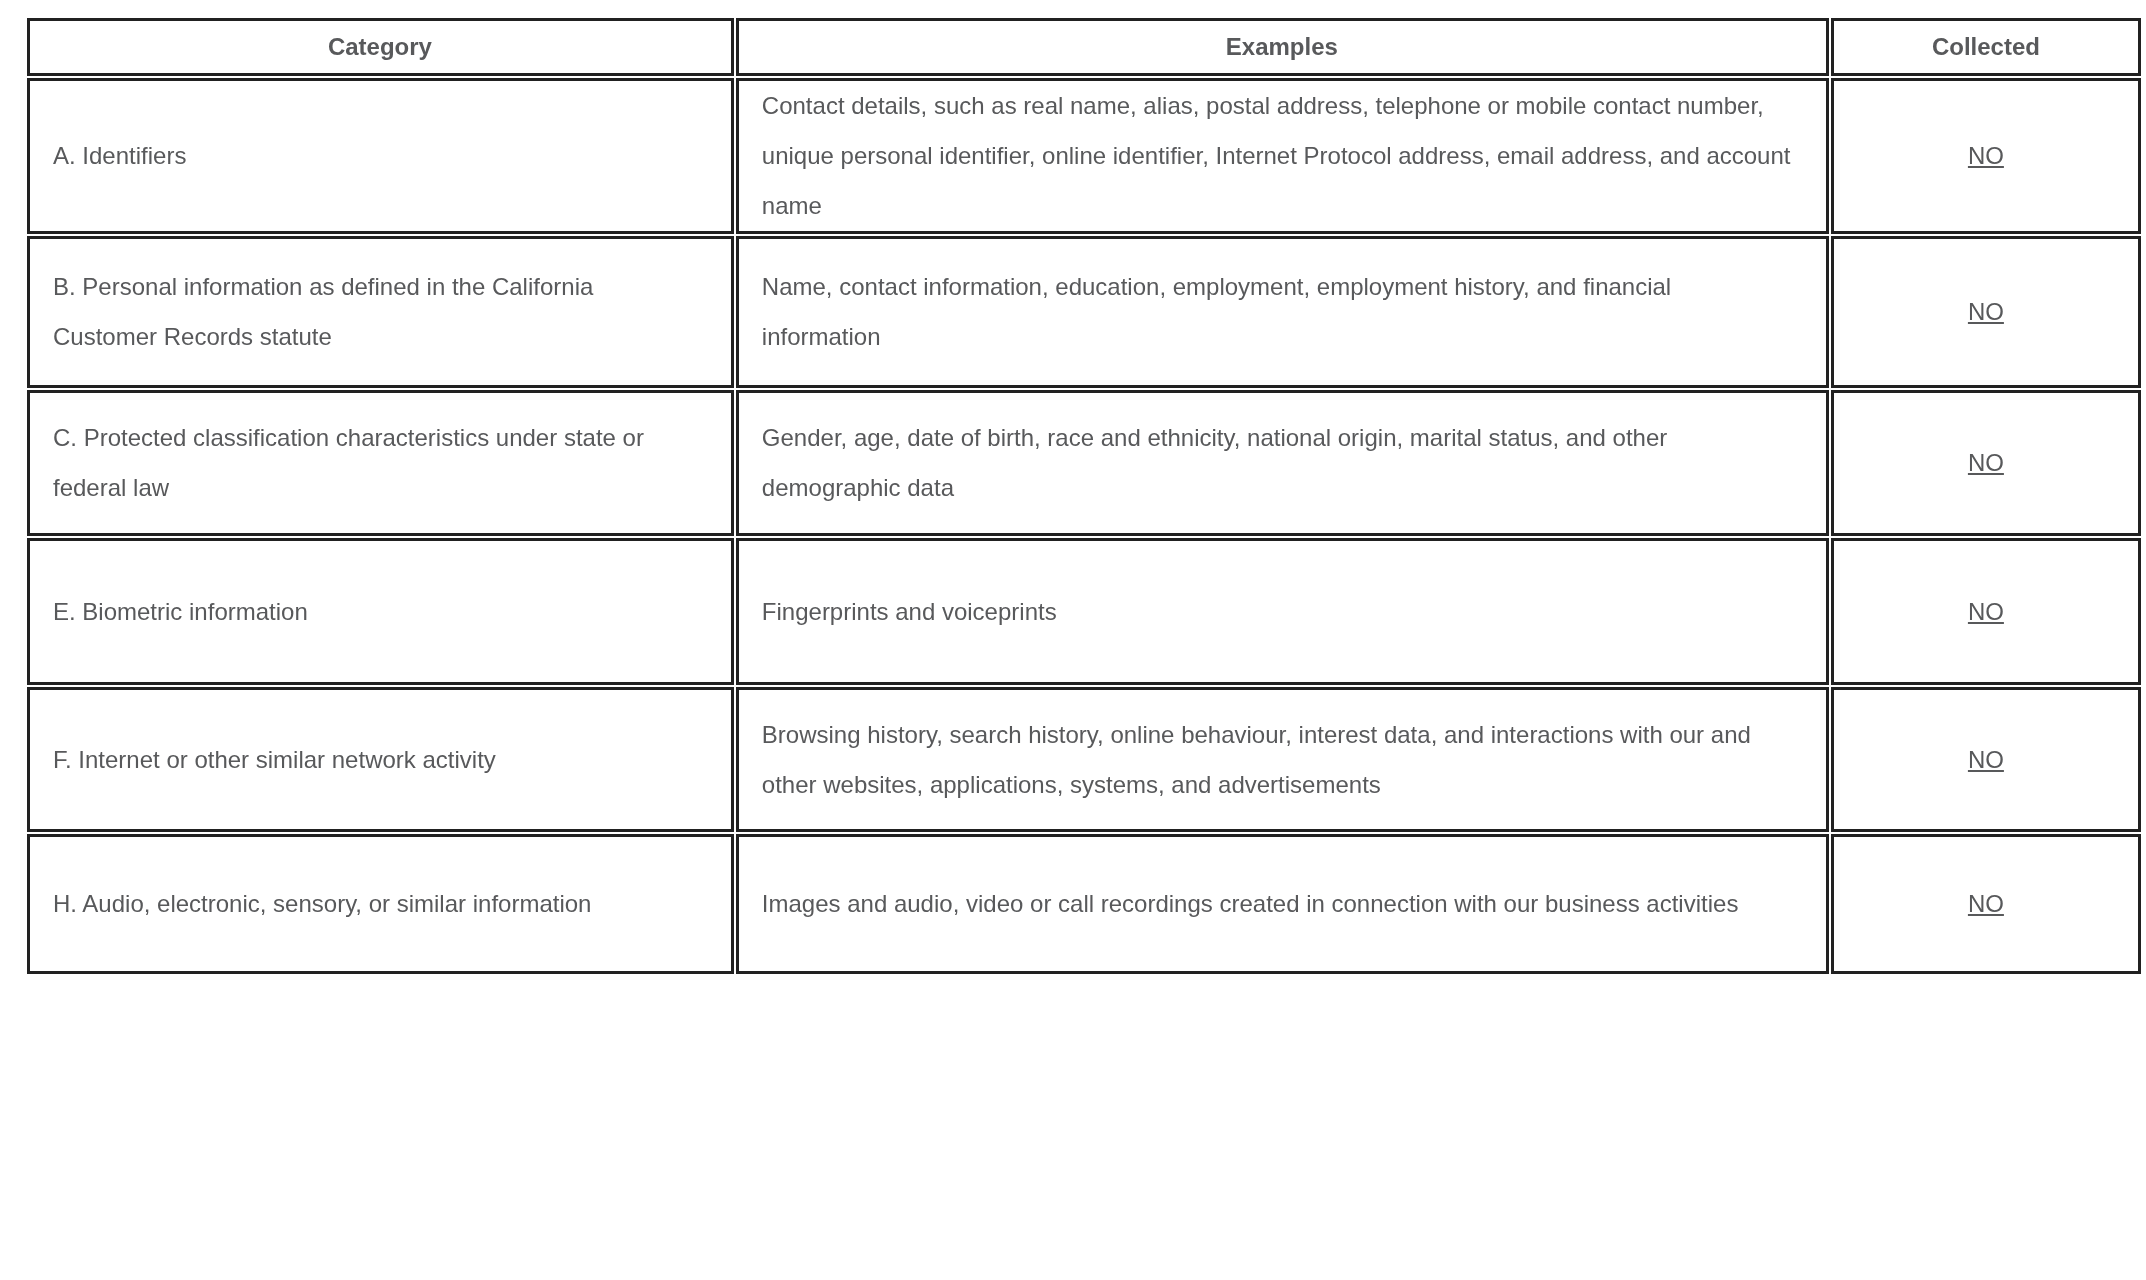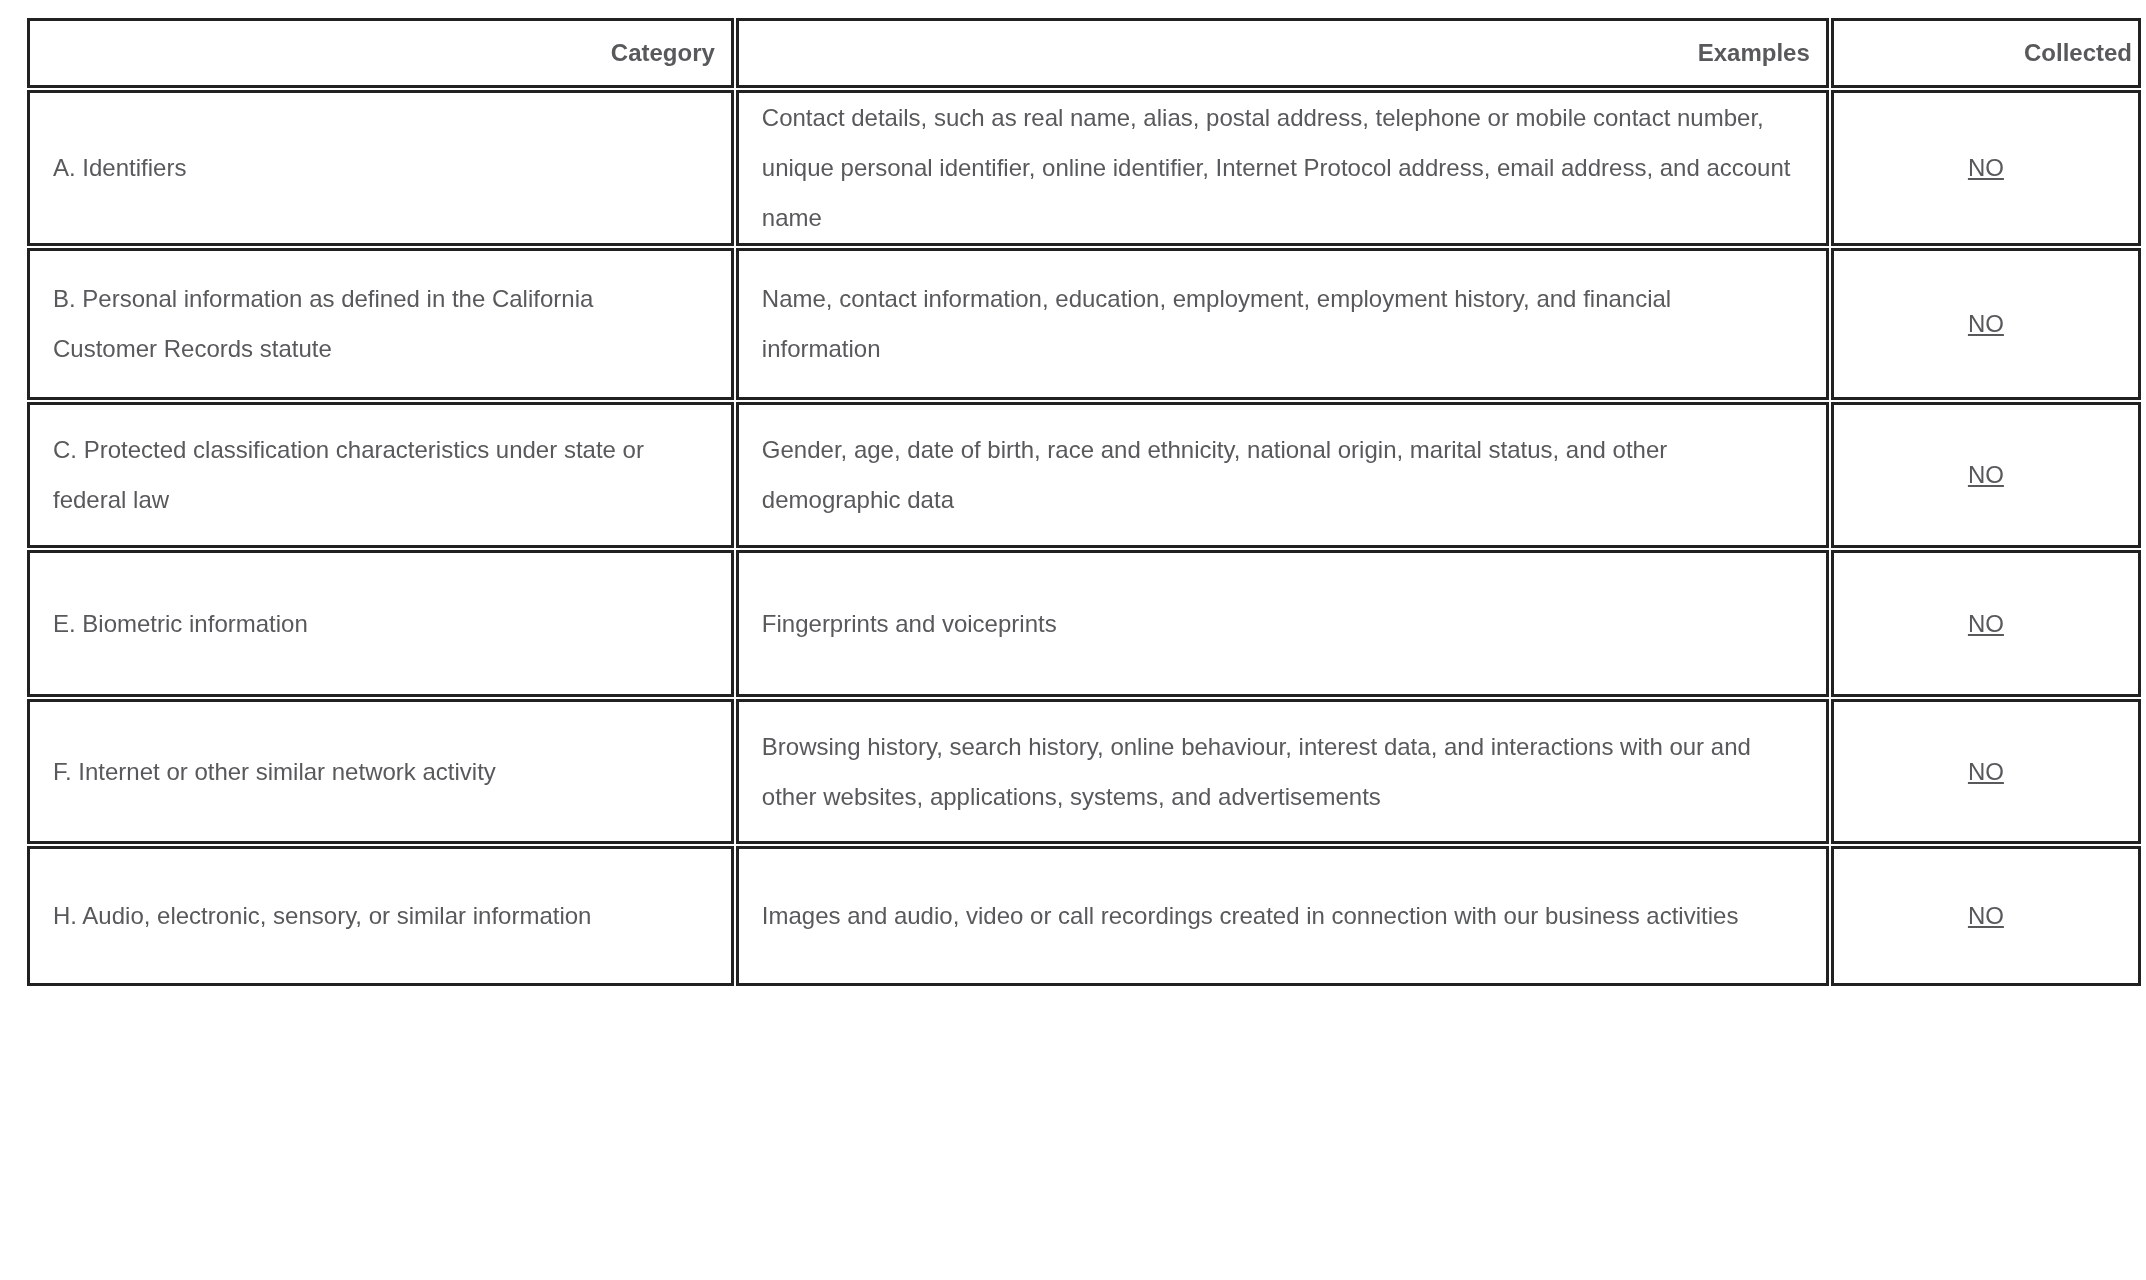--- a/index.html
+++ b/index.html
@@ -30,26 +30,26 @@
     border: 3px solid #212121;
     color: #58595b;
     font-size: 24px;
     vertical-align: middle;
     background: #ffffff;
     overflow: hidden;
   }
   thead th {
     height: 52px;
     font-weight: bold;
-    text-align: right;
-    padding: 0 16px 0 3px;
+    text-align: center;
+    padding: 0 4px 0 3px;
     line-height: 28px;
   }
   thead th.collected-h {
-    padding: 6px;
+    padding: 0;
     margin-top: 12px;
   }
   tbody td {
     line-height: 50px;
     padding: 0 30px 0 23px;
   }
   tbody td.collected {
     text-align: center;
     padding: 0;
     line-height: 28px;

